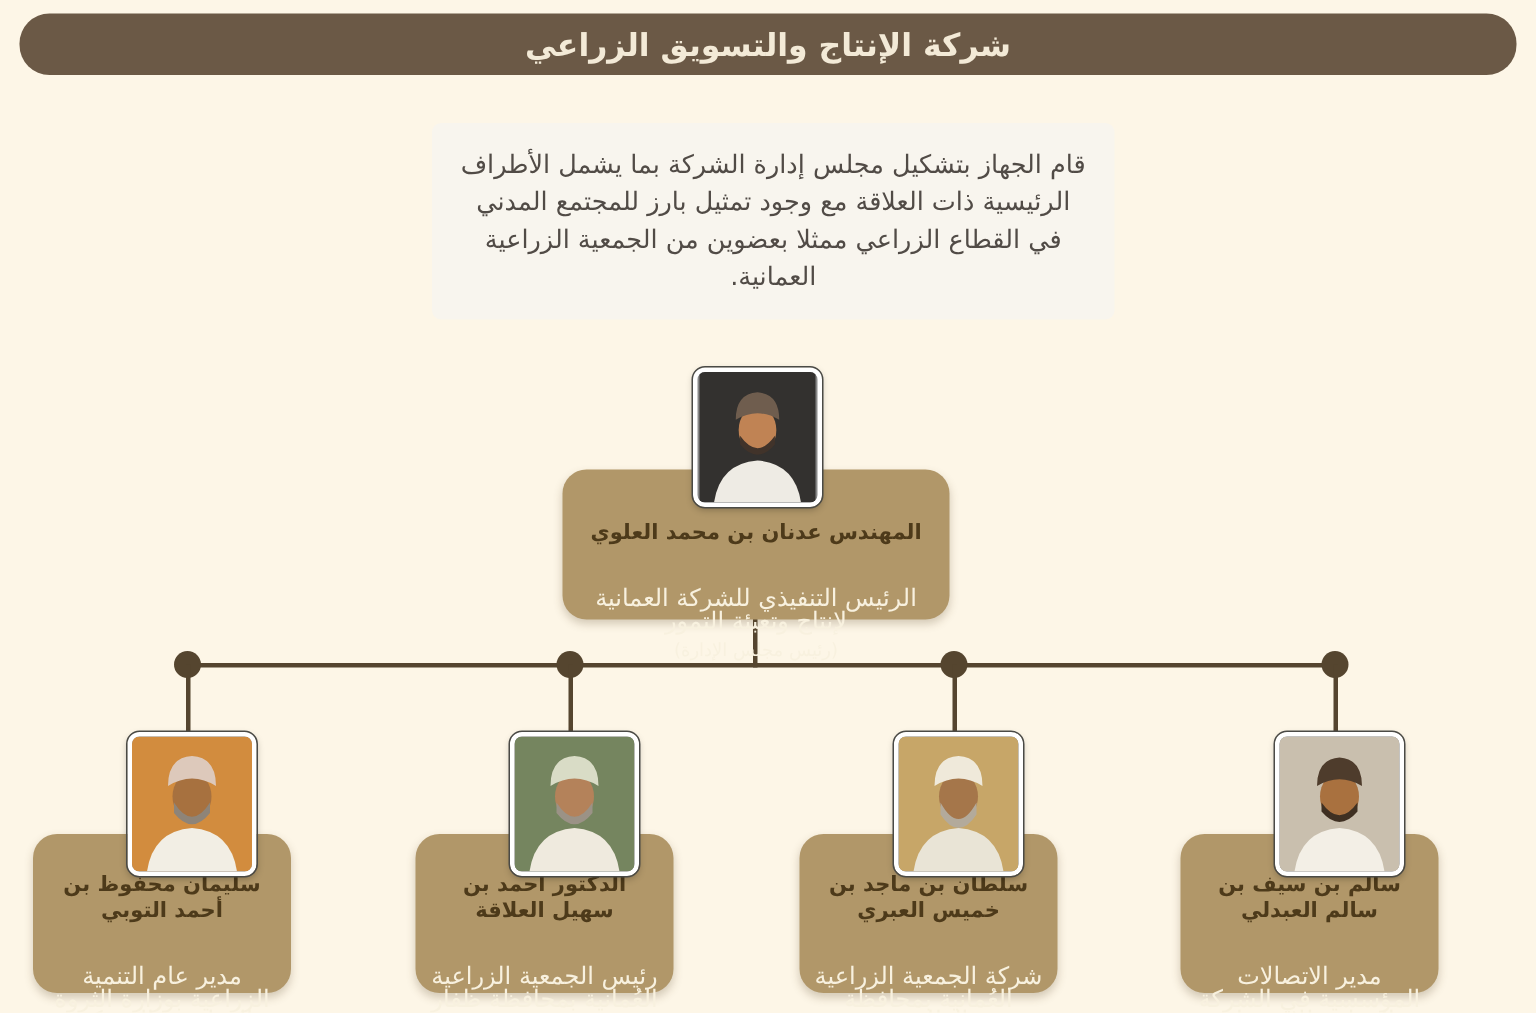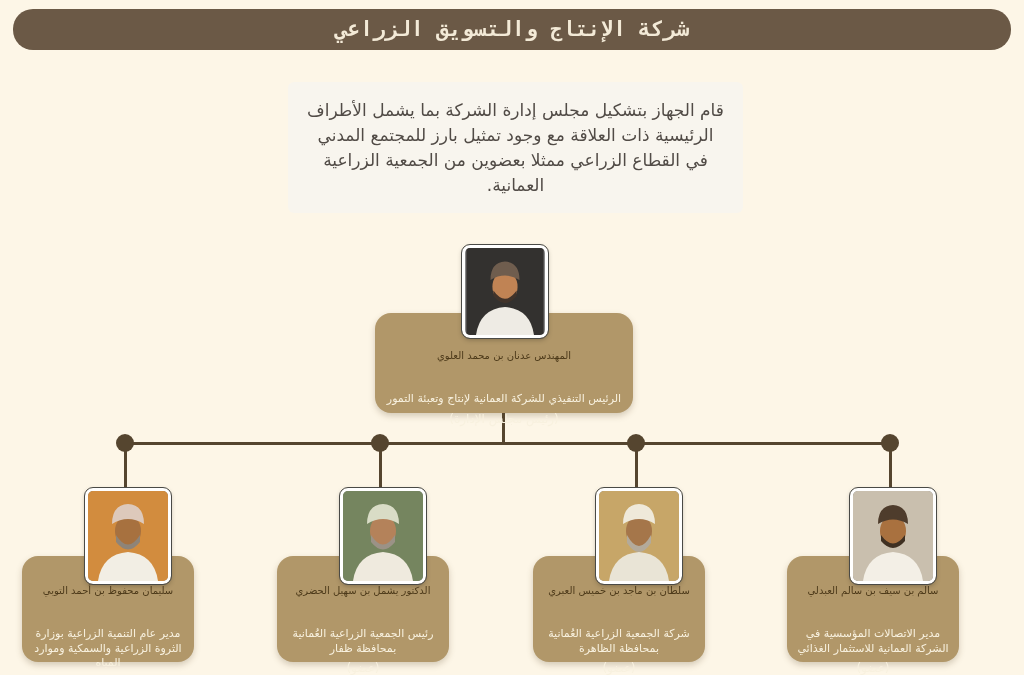--- a/index.html
+++ b/index.html
@@ -7,21 +7,21 @@
     width:1024px;height:675px;position:relative;overflow:hidden;
     background:var(--page_bg,#fdf6e7);
     font-family:"DejaVu Sans",sans-serif;
     direction:rtl;
   }
   .abs{position:absolute;}
   
   .header-bar{
     left:13px;top:9px;width:998px;height:41px;border-radius:20px;
     background:var(--header_bg,#6b5946);
-    display:flex;align-items:center;justify-content:center;font-family:Liberation Mono, monospace;
+    display:flex;align-items:center;justify-content:center;
   }
   .header-bar .title{
     color:var(--header_text,#f3ead7);font-size:21px;font-weight:bold;letter-spacing:0;
   }
   
   .intro-box{
     left:288px;top:82px;width:455px;height:131px;border-radius:6px;
     background:var(--intro_bg,#f8f5ee);
     display:flex;align-items:center;justify-content:flex-start;
     padding:6px 18px;box-sizing:border-box;
@@ -45,24 +45,24 @@
   .m-photo{top:488px;width:80px;height:90px;}
   
   .card{
     background:var(--card_bg,#b19769);border-radius:16px;
     box-shadow:0 3px 6px rgba(90,70,40,.25);
     box-sizing:border-box;text-align:center;padding:0 10px;
   }
   .root-card{left:375px;top:313px;width:258px;height:100px;padding-top:34px;}
   .m-card{top:556px;width:172px;height:106px;padding-top:26px;}
   .card .name{
-    color:var(--name_text,#4d3a1a);font-size:10px;font-weight:normal;line-height:17px;margin-bottom:4px;
+    color:var(--name_text,#4d3a1a);font-size:14px;font-weight:bold;line-height:17px;margin-bottom:4px;
   }
   .card .job{
-    color:var(--subtitle_text,#f8f1df);font-size:11px;line-height:14.5px;margin-top:28px;
+    color:var(--subtitle_text,#f8f1df);font-size:16px;line-height:14.5px;margin-top:28px;
   }
   .card .role{
     color:var(--subtitle_text,#f8f1df);font-size:12px;line-height:14px;margin-top:5px;
   }
   
   .px0{left:850px;} .cx0{left:787px;} .dx0{left:881px;} .sx0{left:889px;}
   .px1{left:596px;} .cx1{left:533px;} .dx1{left:627px;} .sx1{left:635px;}
   .px2{left:340px;} .cx2{left:277px;} .dx2{left:371px;} .sx2{left:379px;}
   .px3{left:85px;}  .cx3{left:22px;}  .dx3{left:116px;} .sx3{left:124px;}
 </style>
@@ -127,21 +127,21 @@
   <svg viewBox="0 0 80 90">
     <rect width="80" height="90" style="fill:var(--pbg)"></rect>
     <path d="M10,90 Q14,63 40,61 Q66,63 70,90 Z" style="fill:var(--probe)"></path>
     <ellipse cx="40" cy="40" rx="13" ry="16" style="fill:var(--pskin)"></ellipse>
     <path d="M28,44 Q40,66 52,44 L52,52 Q40,70 28,52 Z" style="fill:var(--pbeard)"></path>
     <path d="M24,33 Q24,14 40,13 Q56,14 56,33 Q40,23 24,33 Z" style="fill:var(--phat)"></path>
   </svg>
 </div>
 
 <div class="abs card m-card cx2">
-  <div class="name">الدكتور يشمل بن سهيل الحضري</div>
+  <div class="name">الدكتور أحمد بن سهيل العلاقة</div>
   <div class="job">رئيس الجمعية الزراعية العُمانية بمحافظة ظفار</div>
   <div class="role">(عضو)</div>
 </div>
 <div class="abs photo m-photo px2" style="--pbg: #75855f; --probe: #efeade; --pskin: #b4825a; --phat: #d9dcc6; --pbeard: #9b9286;">
   <svg viewBox="0 0 80 90">
     <rect width="80" height="90" style="fill:var(--pbg)"></rect>
     <path d="M10,90 Q14,63 40,61 Q66,63 70,90 Z" style="fill:var(--probe)"></path>
     <ellipse cx="40" cy="40" rx="13" ry="16" style="fill:var(--pskin)"></ellipse>
     <path d="M28,44 Q40,63 52,44 L52,51 Q40,66 28,51 Z" style="fill:var(--pbeard)"></path>
     <path d="M24,33 Q24,14 40,13 Q56,14 56,33 Q40,23 24,33 Z" style="fill:var(--phat)"></path>

